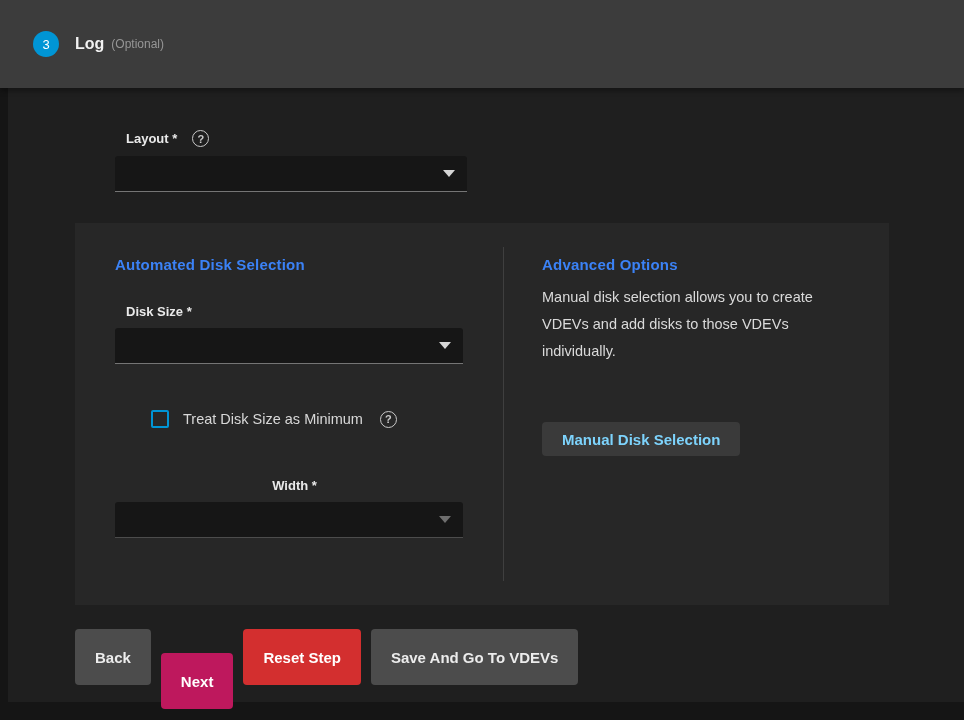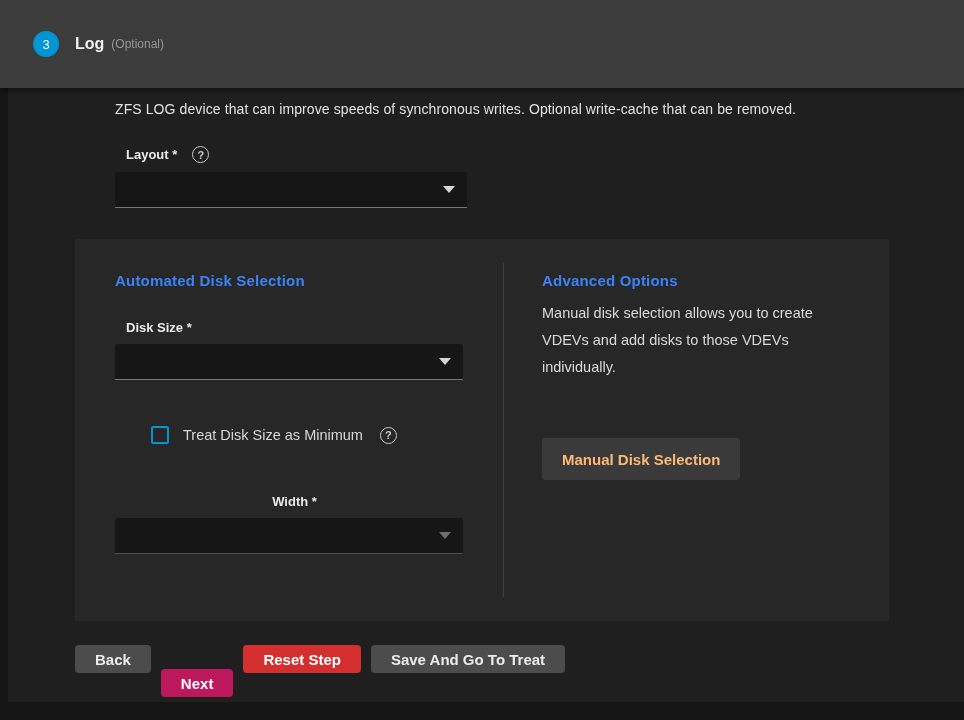--- a/index.html
+++ b/index.html
@@ -111,31 +111,31 @@
     max-width:352px;
   }
 
   
   .btn {
     border:none;
     border-radius:4px;
     font-family:inherit;
     font-weight:bold;
     font-size:15px;
-    height:28px;
+    height:56px;
     padding:0 20px;
     cursor:pointer;
     white-space:nowrap;
   }
   .btn-disabled {
     display:inline-block;
     margin-top:58px;
-    height:42px;
+    height:34px;
     background:#3a3a3a;
-    color:#fdba74;
+    color:#7dd3fc;
     cursor:default;
   }
   .actions { margin-top:24px; display:flex; gap:10px; }
   .btn-gray { background:#4c4c4c; color:#ececec; }
   .btn-blue { background:#be185d; color:#ffffff;margin-top:24px; }
   .btn-red  { background:#d32f2f; color:#ffffff; }
 </style>
 </head>
 <body>
 
@@ -144,21 +144,20 @@
   <header class="step-header">
     <div class="step-circle">
       <span>3</span>
     </div>
     <div class="step-title">Log</div>
     <div class="step-optional">(Optional)</div>
   </header>
 
   <main class="step-content">
 
-    <p class="desc">ZFS LOG device that can improve speeds of synchronous writes. Optional write-cache that can be removed.</p>
 
     <div class="layout-field">
       <div class="field-label-row">
         <span class="field-label">Layout *</span>
         <span class="help-icon">?</span>
       </div>
       <div class="select" role="combobox">
         <span class="select-value"></span>
         <span class="caret"></span>
       </div>
@@ -199,17 +198,17 @@
         <p class="adv-desc">Manual disk selection allows you to create VDEVs and add disks to those VDEVs individually.</p>
         <button class="btn btn-disabled" disabled="">Manual Disk Selection</button>
       </div>
 
     </section>
 
     <div class="actions">
       <button class="btn btn-gray">Back</button>
       <button class="btn btn-blue">Next</button>
       <button class="btn btn-red">Reset Step</button>
-      <button class="btn btn-gray">Save And Go To Treat</button>
+      <button class="btn btn-gray">Save And Go To VDEVs</button>
     </div>
 
   </main>
 </div>
 
 </body></html>

